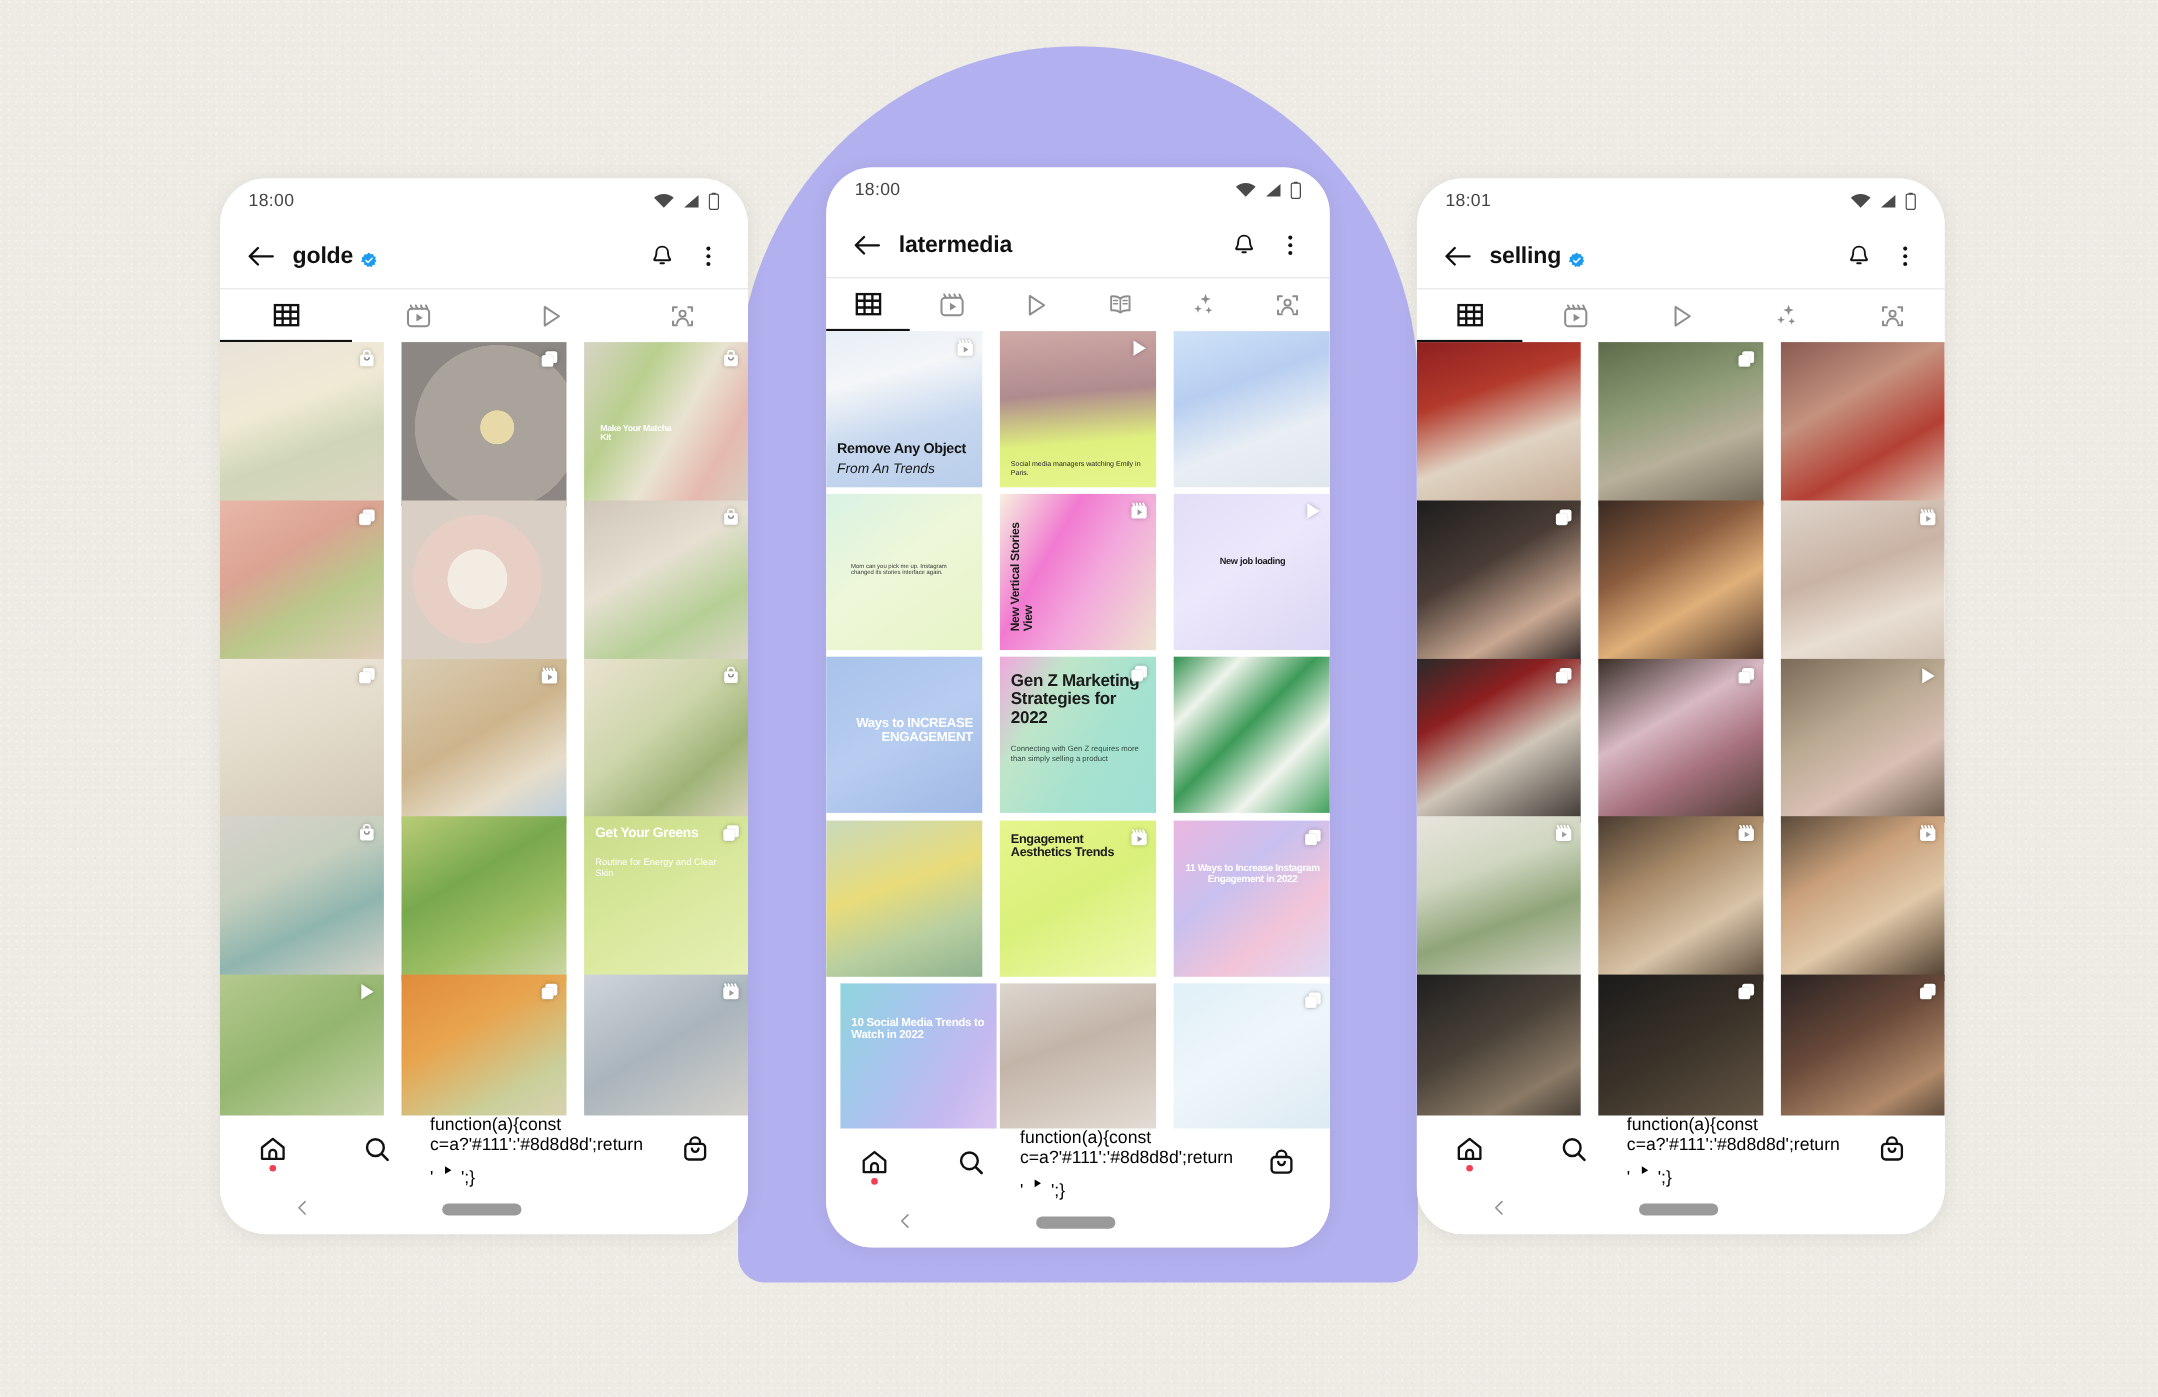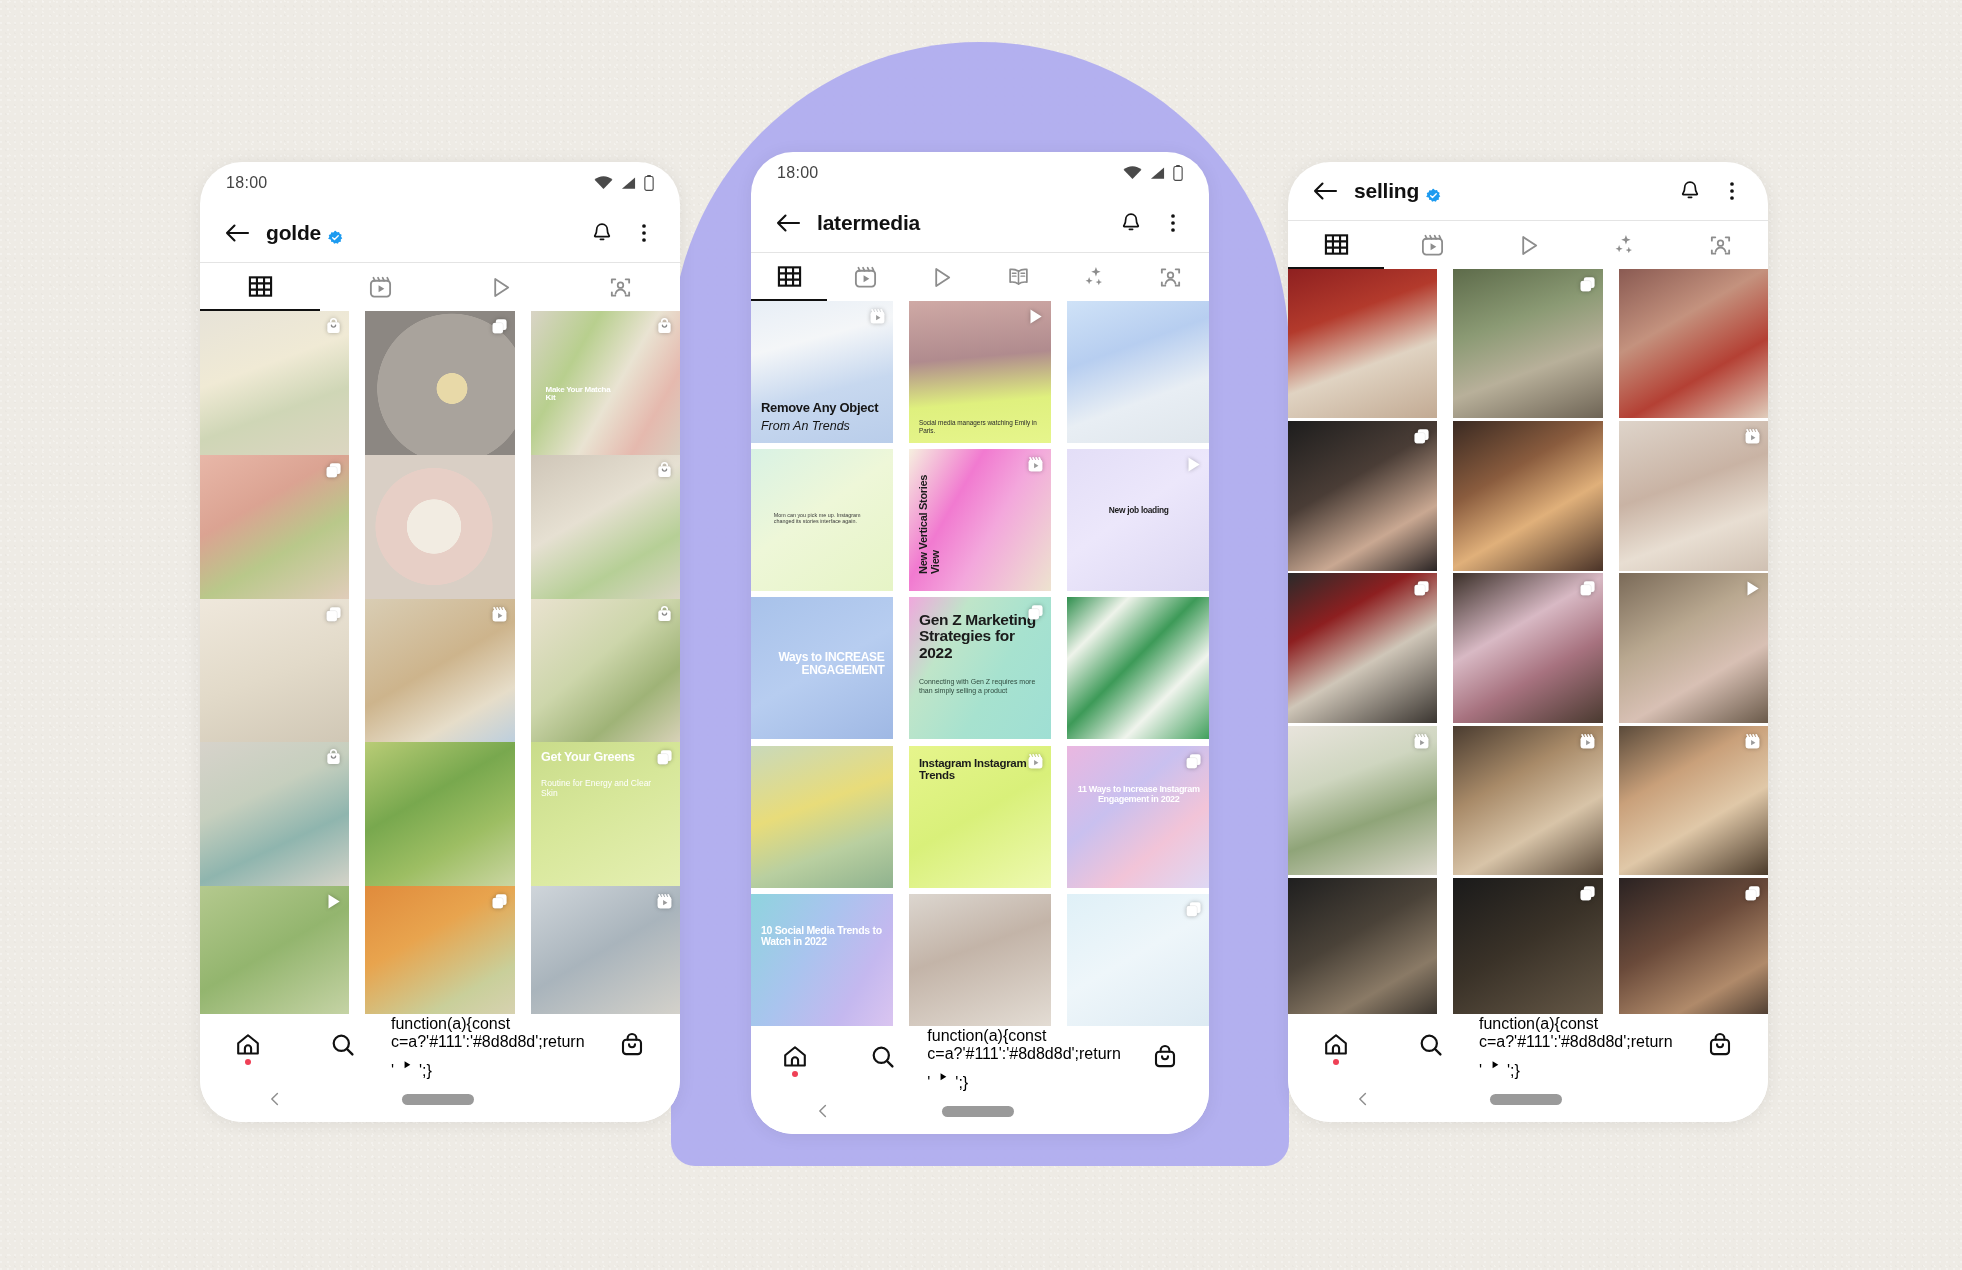--- a/index.html
+++ b/index.html
@@ -550,39 +550,39 @@
         <span class="badge">
           <svg viewBox="0 0 22 22">
             <rect x="6.2" y="1.6" width="14" height="14" rx="3.1" fill="#fff"></rect>
             <rect x="1.8" y="6" width="14" height="14" rx="3.1" fill="#fff" stroke="rgba(0,0,0,.12)" stroke-width=".7"></rect>
           </svg>
         </span>
       </div>
       <div class="cell" style="background: linear-gradient(135deg, rgb(47, 143, 78) 0%, rgb(238, 243, 234) 22%, rgb(61, 154, 88) 46%, rgb(240, 244, 237) 70%, rgb(65, 160, 93) 100%);"></div>
       <div class="cell" style="background: linear-gradient(160deg, rgb(201, 217, 187) 0%, rgb(232, 220, 122) 42%, rgb(185, 207, 160) 70%, rgb(143, 178, 142) 100%);"></div>
       <div class="cell" style="background: linear-gradient(150deg, rgb(230, 245, 140) 0%, rgb(217, 240, 122) 48%, rgb(238, 249, 176) 100%);">
-        <div class="t-title" style="top:8%;font-size:11.5px;color:#1b1b1b;">Instagram Instagram Trends</div>
+        <div class="t-title" style="top:8%;font-size:11.5px;color:#1b1b1b;">Engagement Aesthetics Trends</div>
         <span class="badge">
           <svg viewBox="0 0 22 22">
             <rect x="2" y="5" width="18" height="15" rx="3.2" fill="#fff"></rect>
             <path d="M5.4 5 4.1 2.4M9.3 5 8 2.4M13.2 5 11.9 2.4M17.1 5 15.8 2.4" stroke="#fff" stroke-width="2.3" stroke-linecap="round"></path>
             <path d="M9.2 9v7l5.6-3.5-5.6-3.5z" fill="#9b9b9b"></path>
           </svg>
         </span>
       </div>
       <div class="cell" style="background: linear-gradient(140deg, rgb(234, 183, 224) 0%, rgb(201, 192, 239) 38%, rgb(242, 196, 216) 68%, rgb(222, 216, 244) 100%);">
         <div class="t-title" style="top:28%;font-size:9px;color:#fff;text-align:center;">11 Ways to Increase Instagram Engagement in 2022</div>
         <span class="badge">
           <svg viewBox="0 0 22 22">
             <rect x="6.2" y="1.6" width="14" height="14" rx="3.1" fill="#fff"></rect>
             <rect x="1.8" y="6" width="14" height="14" rx="3.1" fill="#fff" stroke="rgba(0,0,0,.12)" stroke-width=".7"></rect>
           </svg>
         </span>
       </div>
-      <div class="cell" style="background: linear-gradient(120deg, rgb(143, 212, 222) 0%, rgb(169, 196, 238) 40%, rgb(196, 184, 239) 72%, rgb(220, 198, 240) 100%);">
+      <div class="cell" style="background: linear-gradient(120deg, rgb(143, 212, 222) 0%, rgb(169, 196, 238) 40%, rgb(196, 184, 239) 72%, rgb(220, 198, 240) 100%); margin-left: 13px;">
         <div class="t-title" style="top:22%;font-size:10.5px;color:#fff;">10 Social Media Trends to Watch in 2022</div>
       </div>
       <div class="cell" style="background: linear-gradient(160deg, rgb(220, 214, 207) 0%, rgb(195, 180, 168) 40%, rgb(230, 224, 216) 100%);"></div>
       <div class="cell" style="background: linear-gradient(150deg, rgb(223, 240, 247) 0%, rgb(238, 246, 250) 45%, rgb(219, 233, 242) 100%);">
         <span class="badge">
           <svg viewBox="0 0 22 22">
             <rect x="6.2" y="1.6" width="14" height="14" rx="3.1" fill="#fff"></rect>
             <rect x="1.8" y="6" width="14" height="14" rx="3.1" fill="#fff" stroke="rgba(0,0,0,.12)" stroke-width=".7"></rect>
           </svg>
         </span>
@@ -619,20 +619,41 @@
     </div>
     <div class="sysnav">
       <span class="sys-back"><svg viewBox="0 0 20 20" width="16" height="16">
           <path d="M13 3 6 10l7 7" fill="none" stroke="#8e8e8e" stroke-width="1.8" stroke-linecap="round" stroke-linejoin="round"></path>
         </svg></span>
       <span class="sys-pill"></span>
       <span class="sys-spacer"></span>
     </div>
   </div>
 <div class="phone" id="phone-right">
+    <div class="statusbar">
+      <span class="status-time">18:01</span>
+      <span class="status-icons">
+        <span>
+          <svg width="19" height="14" viewBox="0 0 20 14">
+            <path d="M10 13.2 0.6 3.6C3.1 1.3 6.4 0 10 0s6.9 1.3 9.4 3.6L10 13.2z" fill="#4a4a4a"></path>
+          </svg>
+        </span>
+        <span>
+          <svg width="15" height="14" viewBox="0 0 16 14">
+            <path d="M15 1v12H1L15 1z" fill="#4a4a4a"></path>
+          </svg>
+        </span>
+        <span>
+          <svg width="10" height="16" viewBox="0 0 10 17">
+            <rect x="3" y="0" width="4" height="1.6" rx=".6" fill="#4a4a4a"></rect>
+            <rect x="0.6" y="1.6" width="8.8" height="14.8" rx="1.8" fill="none" stroke="#4a4a4a" stroke-width="1.2"></rect>
+          </svg>
+        </span>
+      </span>
+    </div>
     <div class="appheader">
       <span class="back-arrow"><svg viewBox="0 0 26 26" width="26" height="26">
           <path d="M24 13H3M10.5 5.5 3 13l7.5 7.5" fill="none" stroke="#111" stroke-width="2.1" stroke-linecap="round" stroke-linejoin="round"></path>
         </svg></span>
       <span class="username">
         <span>selling</span>
         <span class="verified"><svg viewBox="0 0 24 24" width="15" height="15">
             <path d="M12 .8l2.6 2.3 3.4-.5 1.2 3.3 3.2 1.4-1 3.3 2.1 2.7-2.6 2.2.2 3.5-3.4.6-1.7 3-3.2-1.3-3.1 1.4-1.8-3-3.4-.5.1-3.5L-.4 14l2-2.8L.7 7.9 3.9 6.4 5 3.1l3.4.4L11 .8z" transform="scale(.95) translate(.6 .6)" fill="#1d9bf0"></path>
             <path d="M7.5 12.4l2.9 2.9 6-6.1" fill="none" stroke="#fff" stroke-width="2.2" stroke-linecap="round" stroke-linejoin="round"></path>
           </svg></span>

